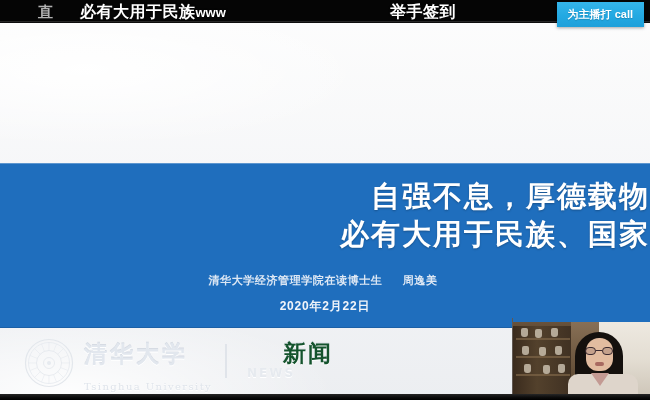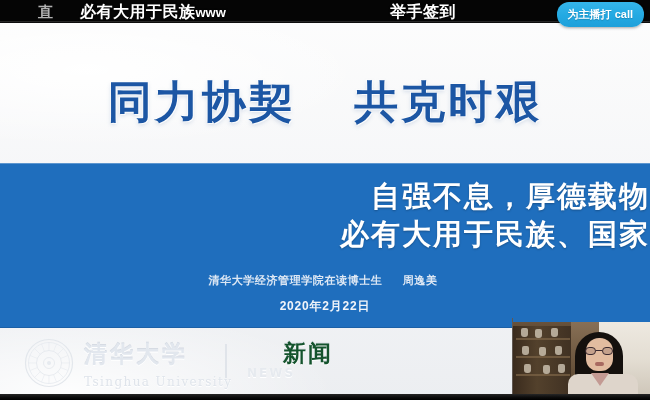--- a/index.html
+++ b/index.html
@@ -80,21 +80,21 @@
     white-space: nowrap;
     opacity: 0.85;
   }
 
   
   .call-button {
     position: absolute;
     right: 6px; top: 2px;
     height: 25px;
     padding: 0 11px;
-    border-radius: 12px;
+    border-radius: 0;
     background: linear-gradient(180deg, #35b5ea 0%, #23a9e2 55%, #1ea0da 100%);
     color: #ffffff;
     font-size: 11px;
     font-weight: bold;
     line-height: 25px;
     white-space: nowrap;
     box-shadow: 0 1px 3px rgba(0,0,0,0.35);
     cursor: pointer;
     text-shadow: 0 1px 1px rgba(0,0,0,0.18);
   }
@@ -189,24 +189,24 @@
     font-size: 23px;
     font-weight: bold;
     color: #e2e7ee;
     letter-spacing: 3px;
     line-height: 27px;
     text-shadow: 0 1px 0 #ffffff, 0 -1px 0 #d6dbe3;
     white-space: nowrap;
   }
   .tsinghua-en {
     font-family: "DejaVu Serif", "Liberation Serif", serif;
-    font-size: 12px;
+    font-size: 10px;
     color: #dfe4eb;
     letter-spacing: 1.4px;
-    margin-top: 8px;
+    margin-top: 14px;
     text-shadow: 0 1px 0 #ffffff;
     white-space: nowrap;
   }
   .logo-divider {
     position: absolute;
     left: 225px; top: 16px;
     width: 2px; height: 34px;
     background: #e0e4ea;
   }
   .news-block {
@@ -354,25 +354,20 @@
 </style>
 </head>
 <body>
 
 <div id="stage">
 
   <div class="slide-bg"></div>
   <div class="slide-sheen"></div>
   <div class="slide-sheen2"></div>
 
-  <div class="headline">
-    <span>同力协契</span>
-    <span class="gap"></span>
-    <span>共克时艰</span>
-  </div>
 
   <div class="banner">
     <div class="banner-line l1">自强不息，厚德载物</div>
     <div class="banner-line l2">必有大用于民族、国家</div>
     <div class="speaker">
       <span>清华大学经济管理学院在读博士生</span>
       <span class="sp-gap"></span>
       <span>周逸美</span>
     </div>
     <div class="talk-date">2020年2月22日</div>

